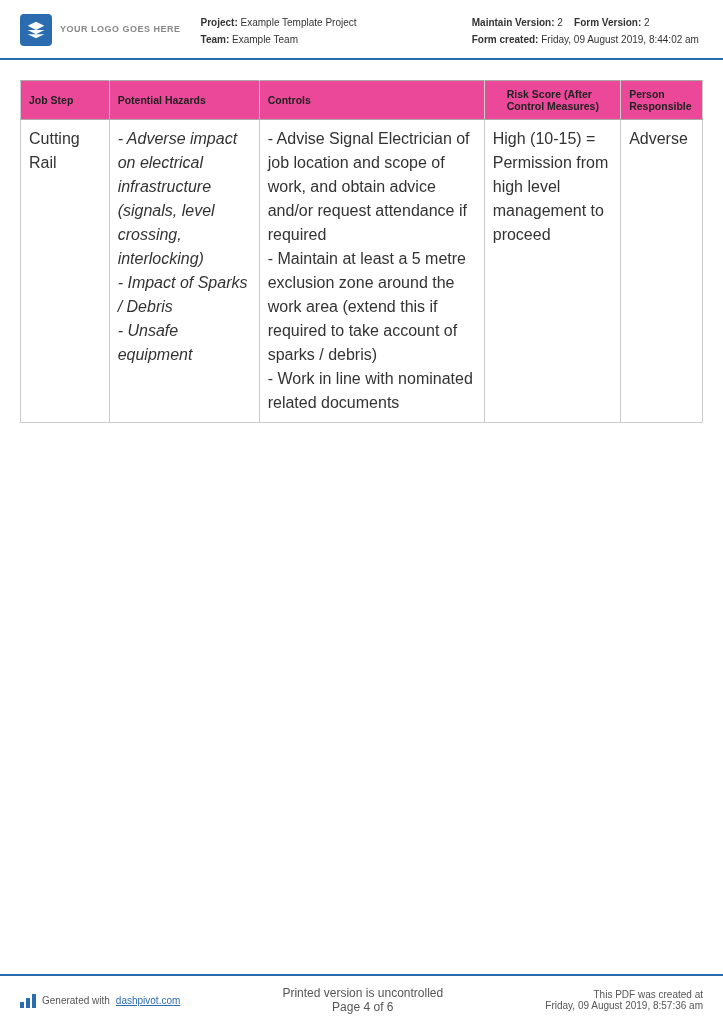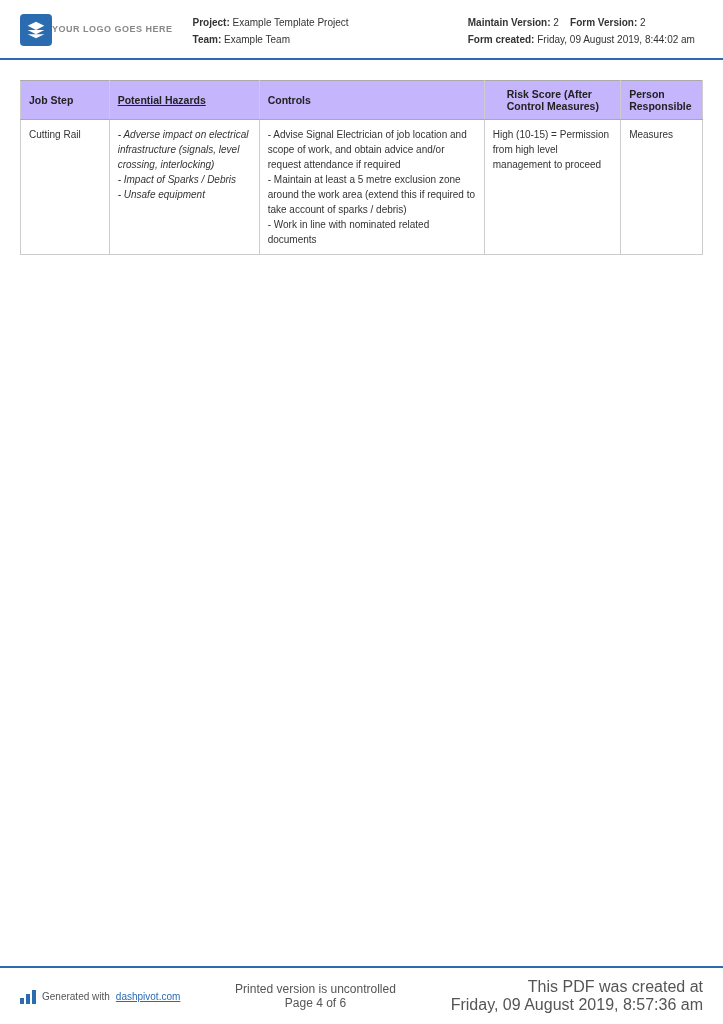--- a/index.html
+++ b/index.html
@@ -17,20 +17,21 @@
     .header {
       display: flex;
       align-items: flex-start;
       padding: 14px 20px 10px 20px;
       border-bottom: 2.5px solid #2b6cb0;
       gap: 20px;
     }
     .logo-box {
       display: flex;
       align-items: center;
+      gap: 8px;
       min-width: 140px;
     }
     .logo-icon {
       width: 32px;
       height: 32px;
       background: #2b6cb0;
       border-radius: 4px;
       display: flex;
       align-items: center;
       justify-content: center;
@@ -71,33 +72,33 @@
       padding: 20px 20px 0 20px;
     }
 
     
     .risk-table {
       width: 100%;
       border-collapse: collapse;
       font-size: 10.5px;
     }
     .risk-table th {
-      background: #c4b5fd;
+      background: #ec4899;
       font-weight: bold;
       text-align: left;
       padding: 7px 8px;
       border: 1px solid #ccc;
       font-size: 10.5px;
       color: #222;
     }
     .risk-table td {
       padding: 7px 8px;
       border: 1px solid #ccc;
       vertical-align: top;
-      font-size: 10px;
+      font-size: 16px;
       color: #333;
       line-height: 1.5;
     }
     .risk-table thead tr th {
       border-top: 1.5px solid #aaa;
       border-bottom: 1.5px solid #aaa;
     }
 
     
     .footer {
@@ -118,21 +119,21 @@
       gap: 6px;
       font-size: 10px;
       color: #555;
     }
     .footer-center {
       font-size: 12px;
       color: #555;
       text-align: center;
     }
     .footer-right {
-      font-size: 16px;
+      font-size: 10px;
       color: #555;
       text-align: right;
     }
     .footer-link {
       color: #2b6cb0;
       text-decoration: underline;
     }
     .bar-icon {
       display: flex;
       align-items: flex-end;
@@ -183,37 +184,37 @@
       </p>
     </div>
   </div>
 </div>
 
 <div class="main-content">
   <table class="risk-table">
     <thead>
       <tr>
         <th style="width:13%;">Job Step</th>
-        <th style="width:22%;text-decoration:underline;">Potential Hazards</th>
+        <th style="width:22%;">Potential Hazards</th>
         <th style="width:33%;">Controls</th>
         <th style="width:20%;padding-left:22px;">Risk Score (After Control Measures)</th>
         <th style="width:12%;">Person Responsible</th>
       </tr>
     </thead>
     <tbody>
       <tr class="table-row">
         <td>Cutting Rail</td>
         <td style="white-space: pre-line; font-style: italic;">- Adverse impact on electrical infrastructure (signals, level crossing, interlocking)
 - Impact of Sparks / Debris
 - Unsafe equipment</td>
         <td style="white-space: pre-line;">- Advise Signal Electrician of job location and scope of work, and obtain advice and/or request attendance if required
 - Maintain at least a 5 metre exclusion zone around the work area (extend this if required to take account of sparks / debris)
 - Work in line with nominated related documents</td>
         <td>High (10-15) = Permission from high level management to proceed</td>
-        <td>Measures</td>
+        <td>Adverse</td>
       </tr>
     </tbody>
   </table>
 </div>
 
 <div class="footer">
   <div class="footer-left">
     <div class="bar-icon">
       <span style="height:6px;"></span>
       <span style="height:10px;"></span>

